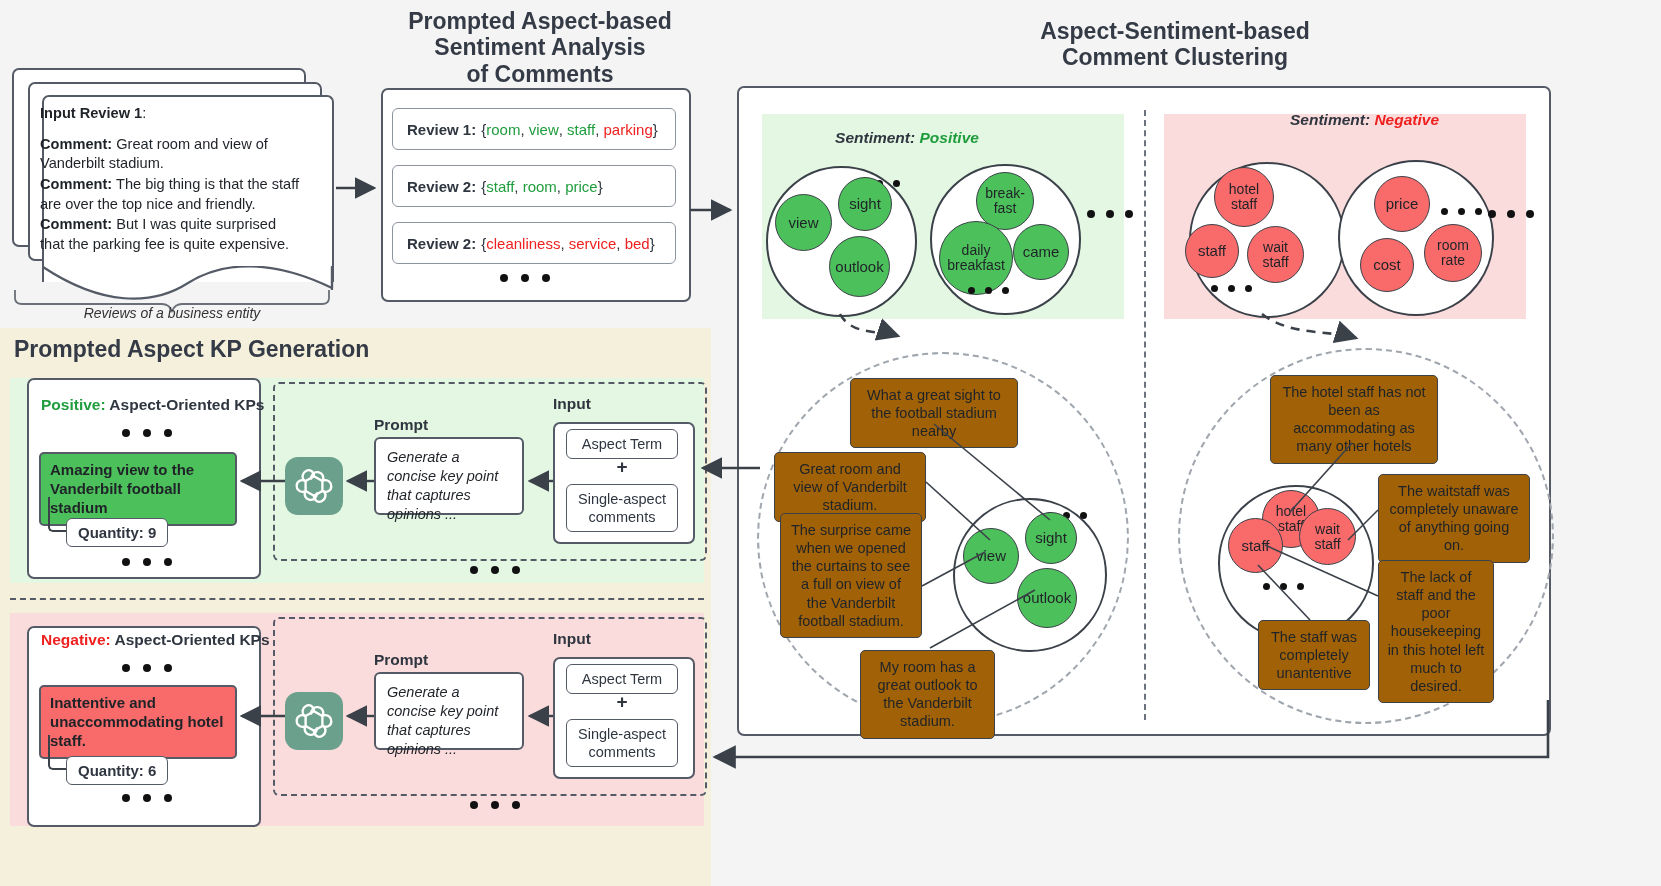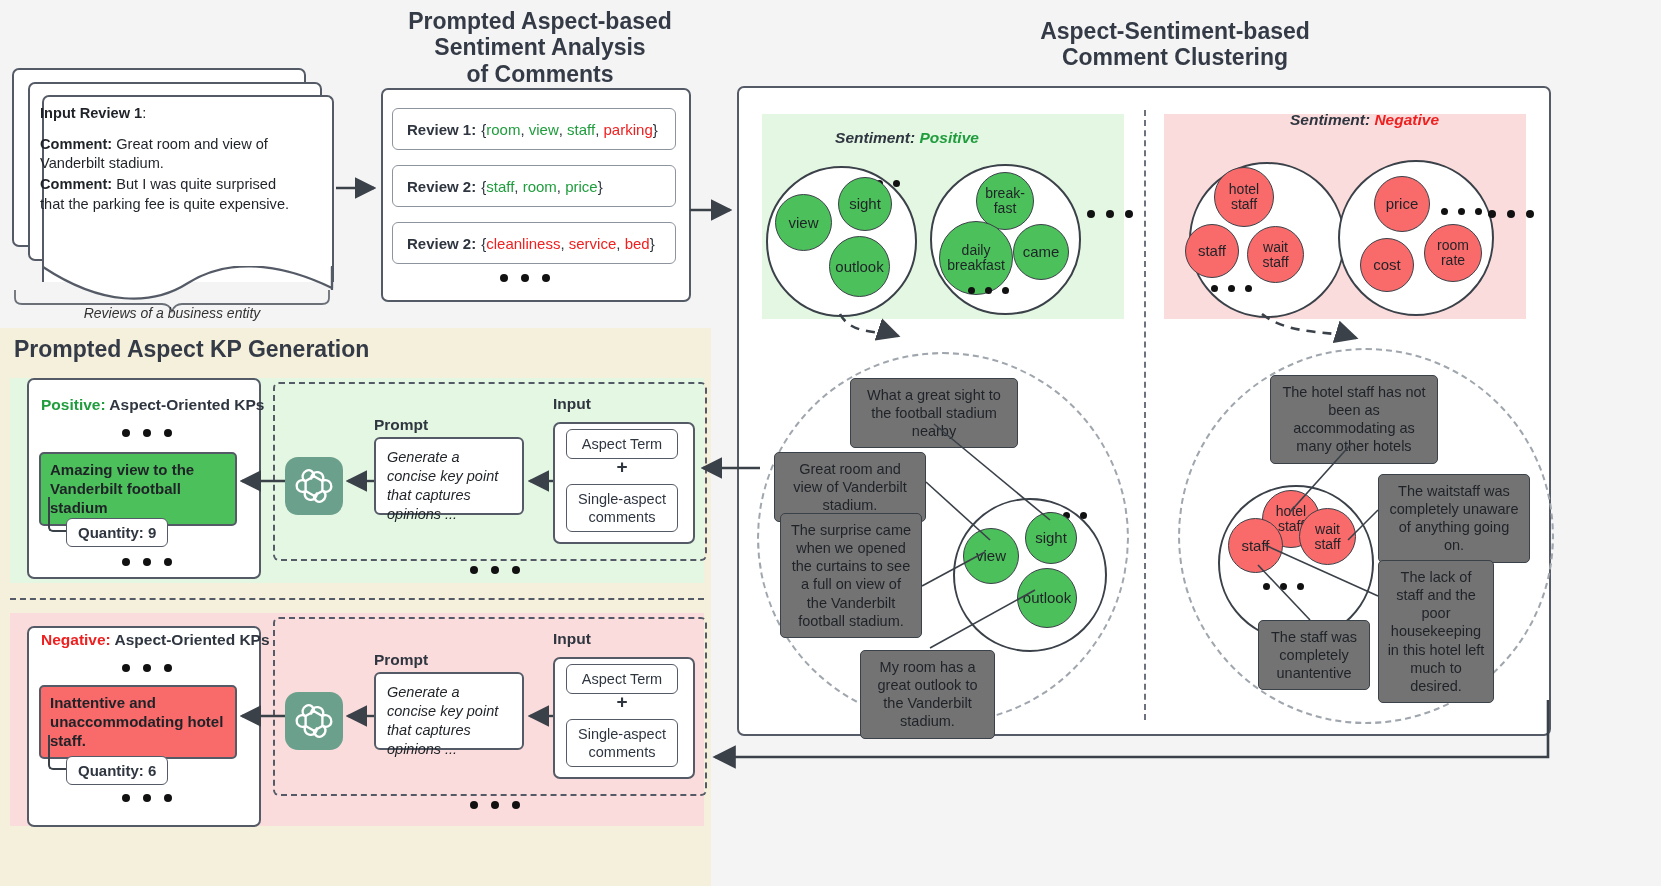--- a/index.html
+++ b/index.html
@@ -154,21 +154,21 @@
     position:absolute;border-radius:50%;border:1.5px solid #3b4149;
     display:flex;align-items:center;justify-content:center;text-align:center;
     font-size:15px;color:#1f2328;line-height:1.05;
   }
   .node.g{background:#4cc05a;}
   .node.r{background:#f96a6a;}
   .dcircle{
     position:absolute;border:2px dashed #a0a6ad;border-radius:50%;background:transparent;
   }
   .cmt{
-    position:absolute;background:#737373;border:1.7px solid #3b4149;border-radius:5px;
+    position:absolute;background:#a16207;border:1.7px solid #3b4149;border-radius:5px;
     font-size:14.5px;line-height:1.25;text-align:center;padding:7px 8px;
     box-sizing:border-box;color:#1f2328;
   }
   svg.ov{position:absolute;left:0;top:0;width:1661px;height:886px;pointer-events:none;}
 </style>
 </head>
 <body>
 
 <div class="sec-title" id="title-absa">
   <div>Prompted Aspect-based</div>
@@ -192,20 +192,21 @@
 <svg class="abs" id="paper1-wave" viewBox="0 0 292 34">
   <path d="M1,1 C60,40 110,40 146,17 C182,-6 232,-6 290,22 L290,1" fill="#fff" stroke="#555b66" stroke-width="2.2" stroke-linejoin="round"></path>
   <path d="M1,0 L1,2 M290,0 L290,24" stroke="#555b66" stroke-width="2.2"></path>
 </svg>
 
 <div class="review-text">
   <div style="margin-bottom:11px;">
     <b>Input Review 1</b><span>:</span>
   </div>
   <div style="margin-bottom:1px;"><b>Comment:</b> <span>Great room and view of Vanderbilt stadium.</span></div>
+  <div style="margin-bottom:1px;"><b>Comment:</b> <span>The big thing is that the staff are over the top nice and friendly.</span></div>
   <div><b>Comment:</b> <span>But I was quite surprised that the parking fee is quite expensive.</span></div>
 </div>
 
 <svg class="abs" id="brace" viewBox="0 0 320 26">
   <path d="M3,2 L3,10 Q3,16 10,16 L150,16 Q157,16 160,23 Q163,16 170,16 L310,16 Q317,16 317,10 L317,2" fill="none" stroke="#6b7078" stroke-width="1.8"></path>
 </svg>
 <div class="caption" id="cap-reviews">Reviews of a business entity</div>
 
 <div id="absa-panel"></div>
 <div class="review-row" style="top:108px;">

